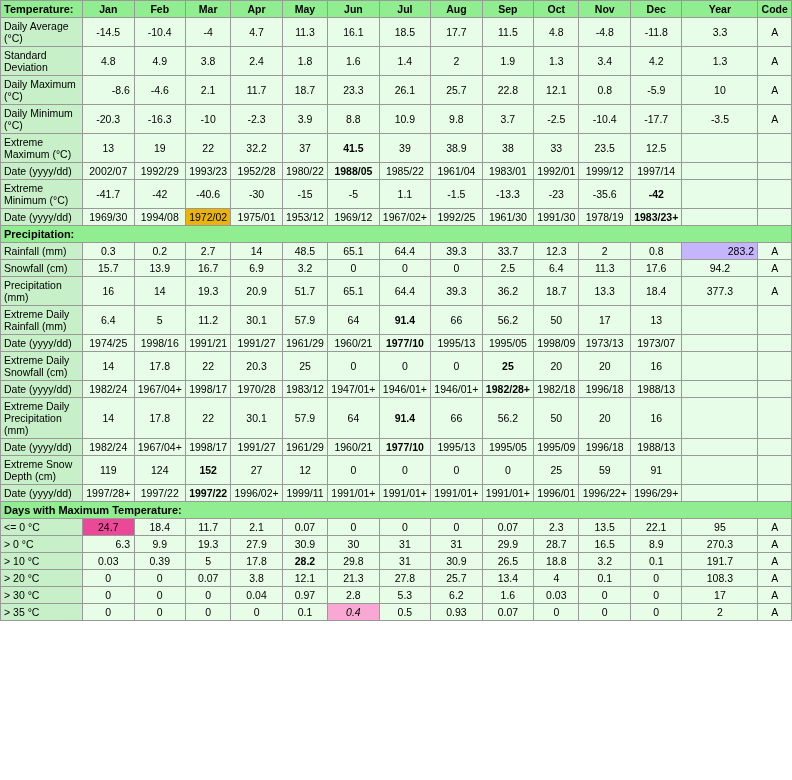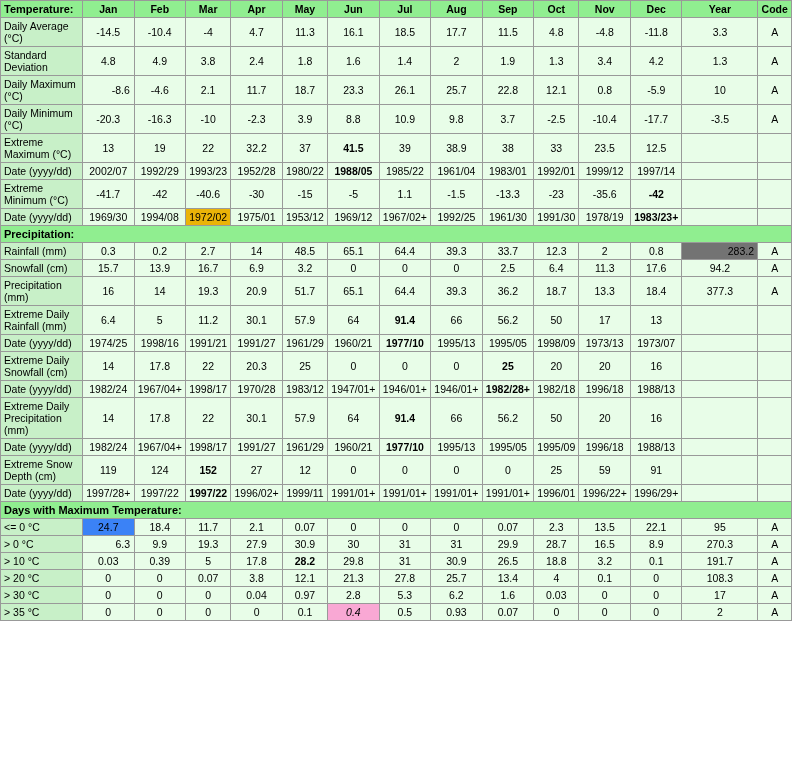--- a/index.html
+++ b/index.html
@@ -207,21 +207,21 @@
         <td style="background-color: rgb(232, 253, 232);">2.7</td>
         <td style="background-color: rgb(232, 253, 232);">14</td>
         <td style="background-color: rgb(232, 253, 232);">48.5</td>
         <td style="background-color: rgb(232, 253, 232);">65.1</td>
         <td style="background-color: rgb(232, 253, 232);">64.4</td>
         <td style="background-color: rgb(232, 253, 232);">39.3</td>
         <td style="background-color: rgb(232, 253, 232);">33.7</td>
         <td style="background-color: rgb(232, 253, 232);">12.3</td>
         <td style="background-color: rgb(232, 253, 232);">2</td>
         <td style="background-color: rgb(232, 253, 232);">0.8</td>
-        <td style="background-color: #737373; padding-left: 45px;">283.2</td>
+        <td style="background-color: #c4b5fd; padding-left: 45px;">283.2</td>
         <td style="background-color: rgb(232, 253, 232);">A</td>
       </tr>
       <tr>
         <td class="label-cell">Snowfall (cm)</td>
         <td style="background-color: rgb(232, 253, 232);">15.7</td>
         <td style="background-color: rgb(232, 253, 232);">13.9</td>
         <td style="background-color: rgb(232, 253, 232);">16.7</td>
         <td style="background-color: rgb(232, 253, 232);">6.9</td>
         <td style="background-color: rgb(232, 253, 232);">3.2</td>
         <td style="background-color: rgb(232, 253, 232);">0</td>
@@ -385,21 +385,21 @@
         <td style="background-color: rgb(232, 253, 232);">1996/22+</td>
         <td style="background-color: rgb(232, 253, 232);">1996/29+</td>
         <td style="background-color: rgb(232, 253, 232);"></td>
         <td style="background-color: rgb(232, 253, 232);"></td>
       </tr>
       <tr>
         <td colspan="15" class="section-header">Days with Maximum Temperature:</td>
       </tr>
       <tr>
         <td class="label-cell">&lt;= 0 °C</td>
-        <td style="background-color: #3b82f6; margin-top: 35px;">24.7</td>
+        <td style="background-color: #ec4899; margin-top: 35px;">24.7</td>
         <td style="background-color: rgb(232, 253, 232);">18.4</td>
         <td style="background-color: rgb(232, 253, 232);">11.7</td>
         <td style="background-color: rgb(232, 253, 232);">2.1</td>
         <td style="background-color: rgb(232, 253, 232);">0.07</td>
         <td style="background-color: rgb(232, 253, 232);">0</td>
         <td style="background-color: rgb(232, 253, 232);">0</td>
         <td style="background-color: rgb(232, 253, 232);">0</td>
         <td style="background-color: rgb(232, 253, 232);">0.07</td>
         <td style="background-color: rgb(232, 253, 232);">2.3</td>
         <td style="background-color: rgb(232, 253, 232);">13.5</td>

